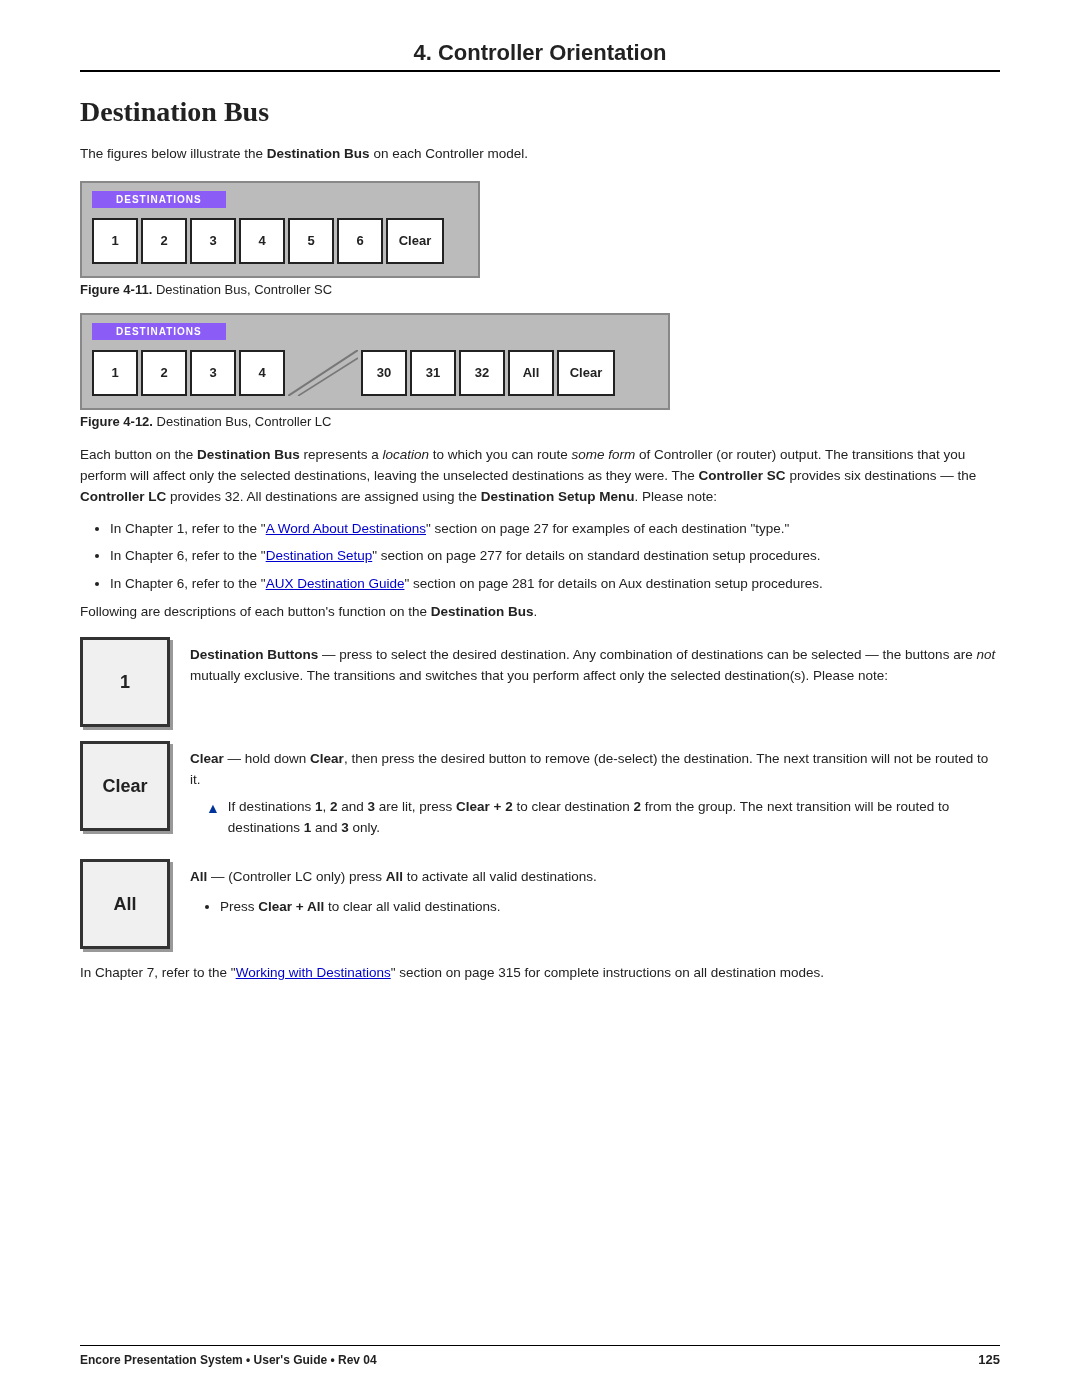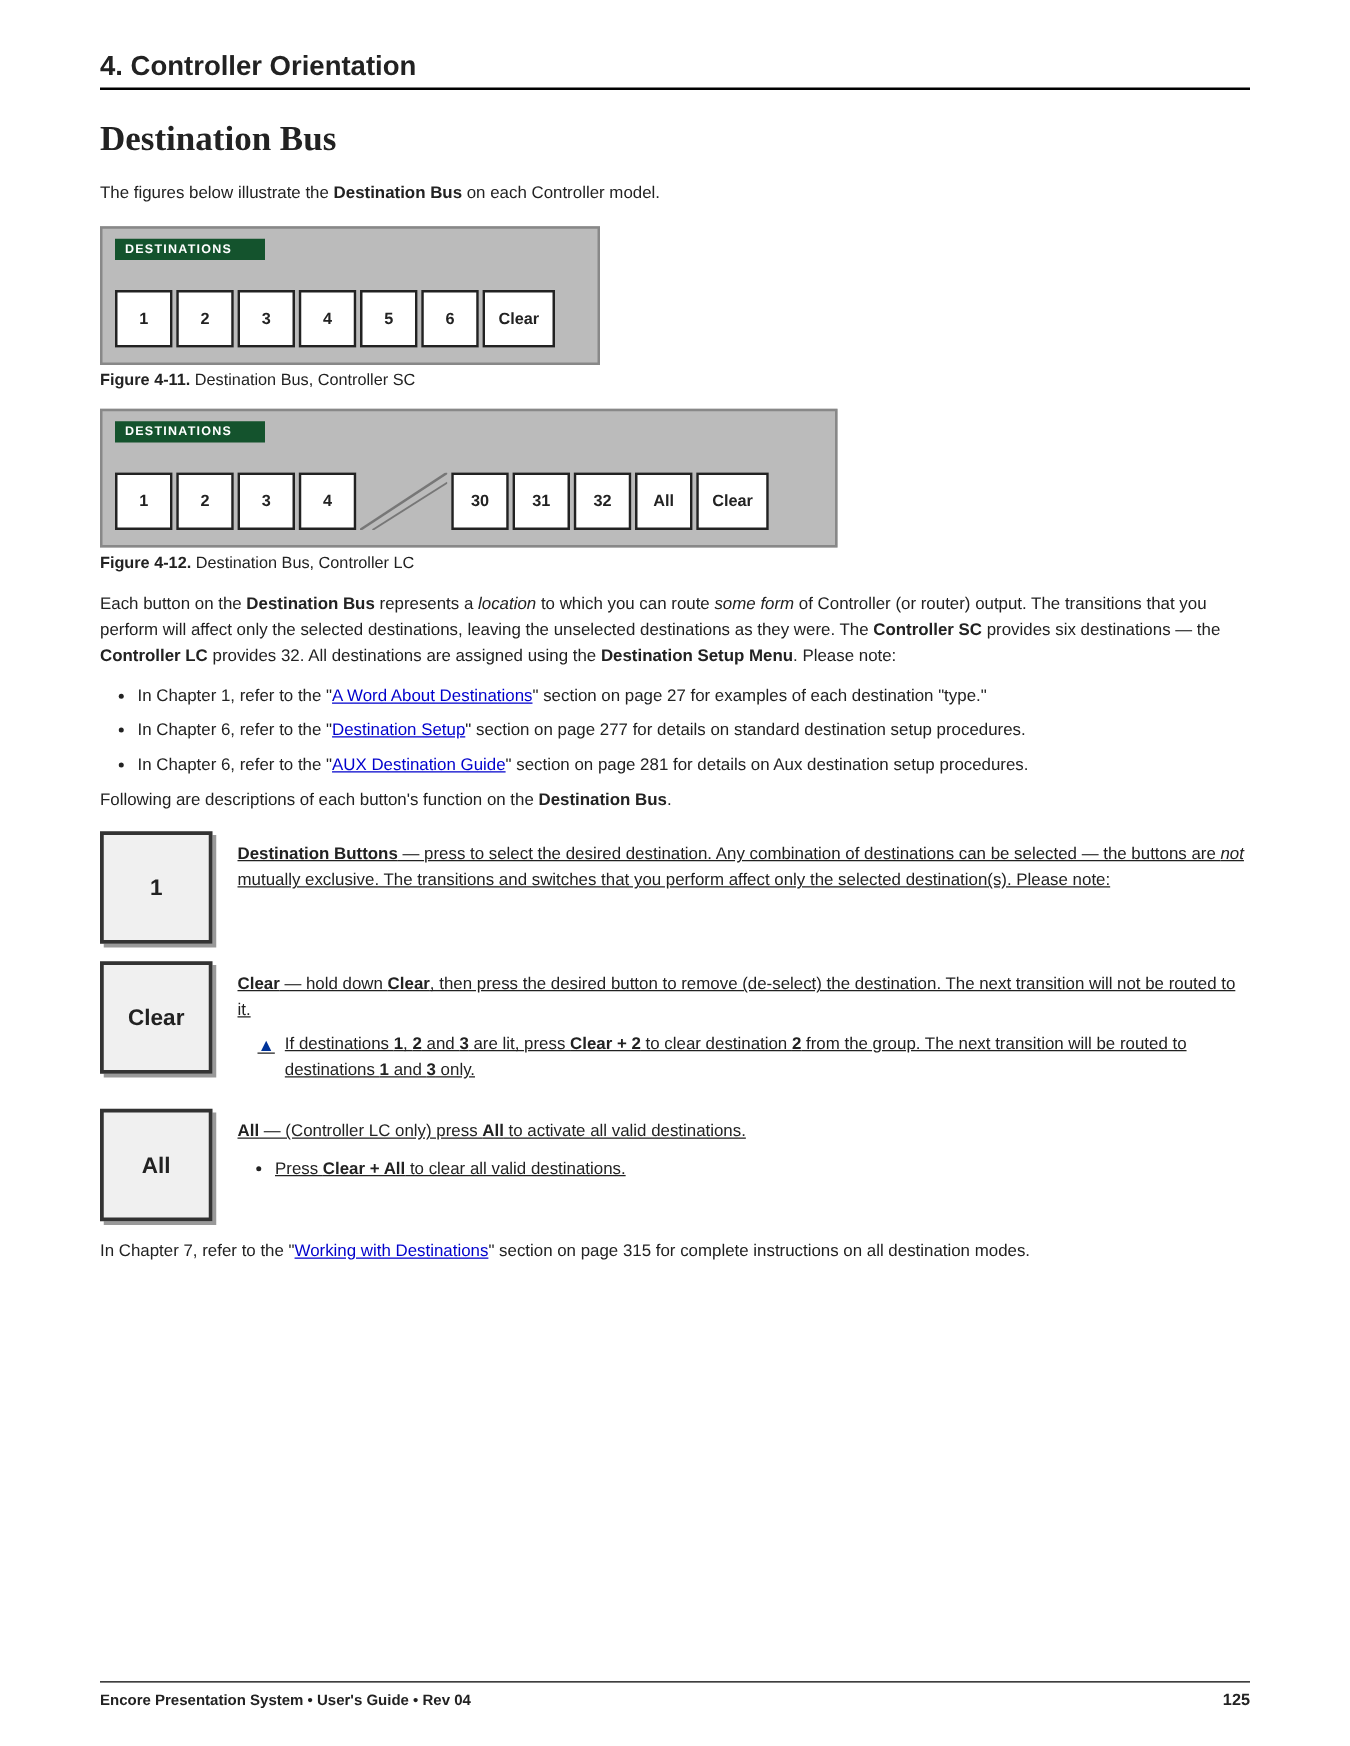--- a/index.html
+++ b/index.html
@@ -12,21 +12,21 @@
       min-height: 1397px;
       position: relative;
     }
 
     .page {
       padding: 40px 80px 60px 80px;
     }
 
     
     .chapter-header {
-      text-align: left;
+      text-align: center;
       border-bottom: 2px solid #000;
       padding-bottom: 4px;
       margin-bottom: 4px;
     }
     .chapter-title {
       font-size: 22px;
       font-weight: bold;
     }
     .chapter-sub {
       font-size: 13px;
@@ -99,21 +99,20 @@
       margin: 14px 0;
     }
     .key-col {
       flex-shrink: 0;
     }
     .key-desc {
       flex: 1;
       font-size: 13.5px;
       line-height: 1.55;
       padding-top: 8px;
-      text-decoration: underline;
     }
 
     
     .tri-bullet {
       display: flex;
       align-items: flex-start;
       margin: 6px 0 6px 16px;
       gap: 8px;
     }
     .tri-icon {
@@ -148,28 +147,28 @@
       flex: 1;
       height: 1px;
       background: transparent;
       margin: 0 16px;
     }
     .footer-right {
       font-size: 13px;
       font-weight: bold;
     }
     .diag-label-bar {
-      background: #14532d;
+      background: #8b5cf6;
       color: #fff;
       font-size: 10px;
       font-weight: bold;
       letter-spacing: 1px;
-      padding: 3px 8px;
+      padding: 3px 24px;
       display: block;
-      margin-bottom: 24px;
+      margin-bottom: 10px;
       width: fit-content;
       min-width: 120px;
     }
     .diag-buttons-row {
       display: flex;
       align-items: center;
       gap: 3px;
     }
     .diag-btn {
       background: #fff;

